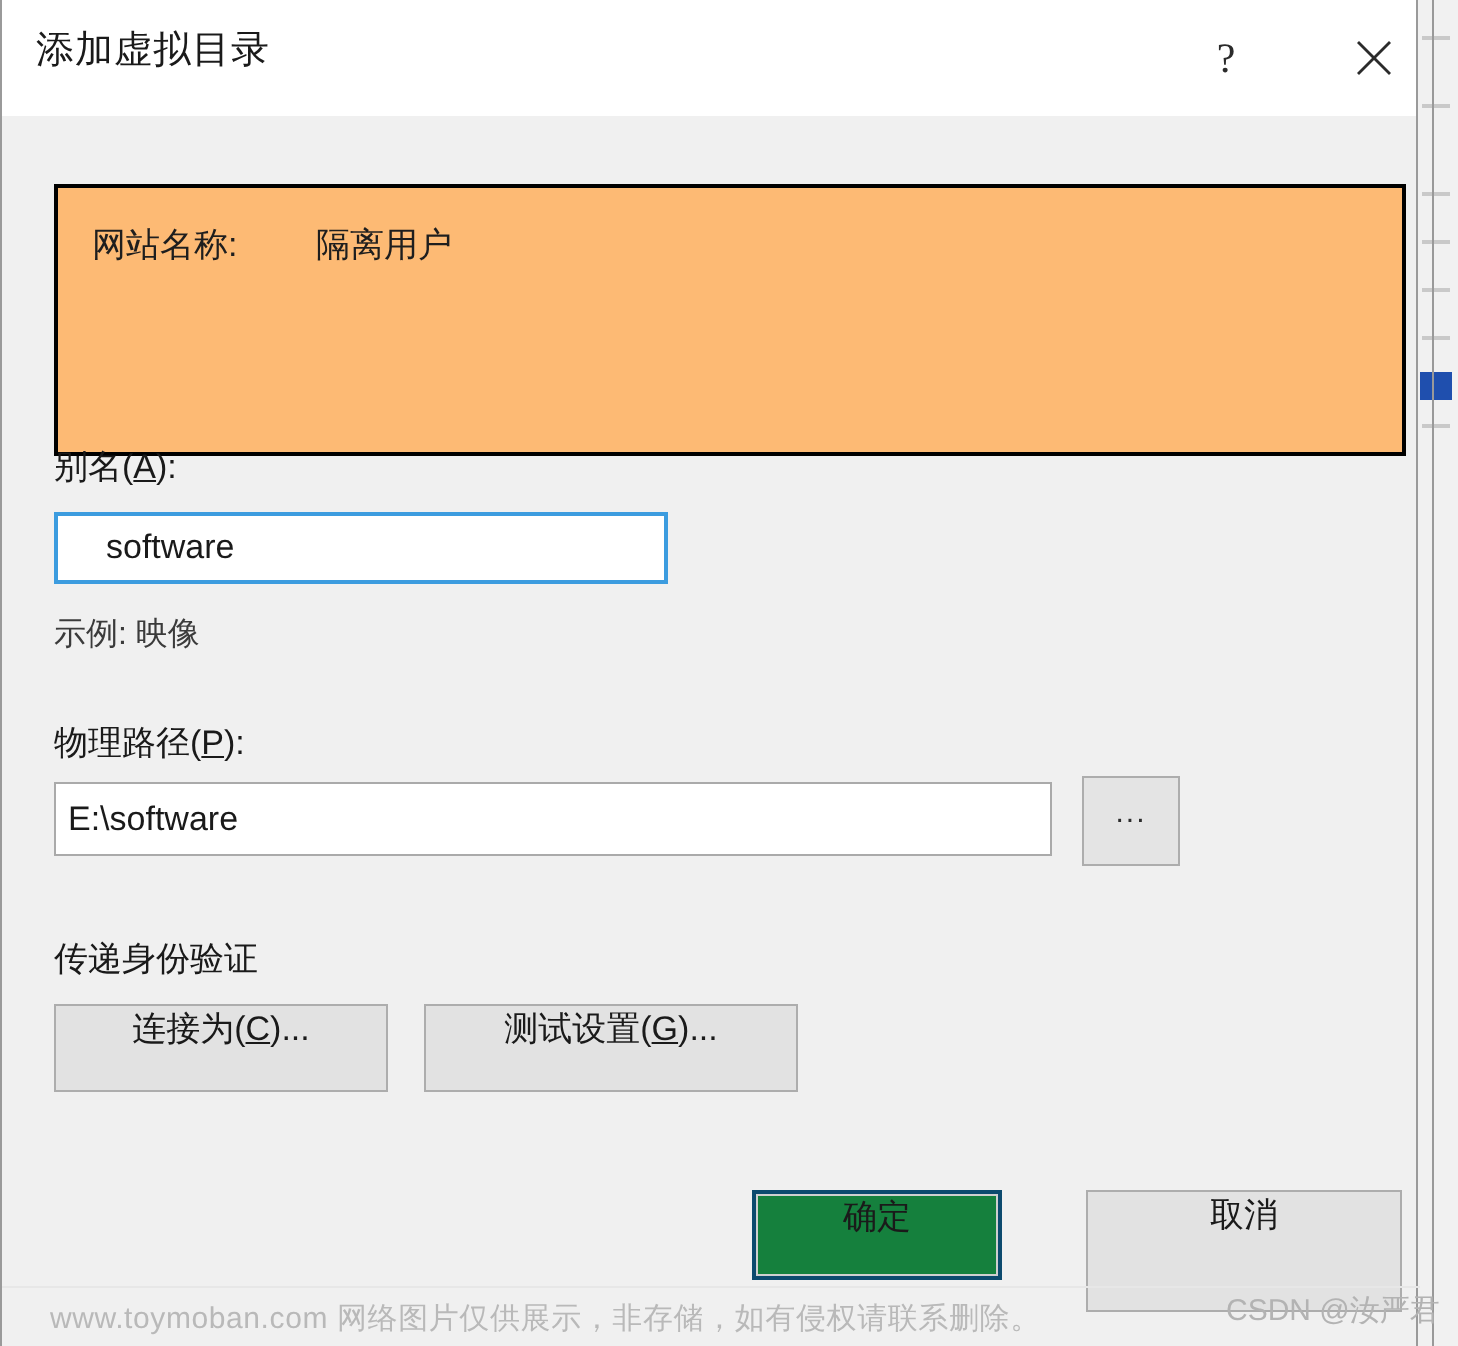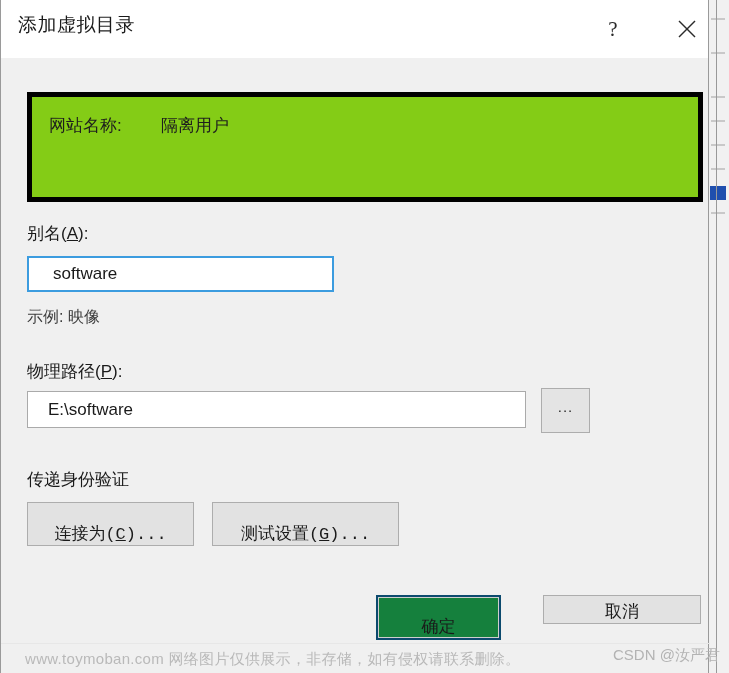--- a/index.html
+++ b/index.html
@@ -103,23 +103,23 @@
     width: 100%;
     height: 615px;
     background: #f0f0f0;
   }
 
   #info-panel {
     position: absolute;
     left: 26px;
     top: 34px;
     width: 676px;
-    height: 110px;
-    background: #84cc16;
-    border: 5px solid #000000;
+    height: 136px;
+    background: #fdba74;
+    border: 2px solid #000000;
     box-sizing: border-box;
   }
   .info-row {
     position: absolute;
     left: 17px;
     display: flex;
     white-space: nowrap;
   }
   #info-row-site { top: 17px; }
   #info-row-path { top: 51px; }
@@ -174,21 +174,21 @@
     top: 333px;
     width: 499px;
     height: 37px;
     box-sizing: border-box;
     background: #ffffff;
     border: 1px solid #aaaaaa;
     outline: none;
     font-family: "Liberation Sans", "DejaVu Sans", sans-serif;
     font-size: 17px;
     color: #1a1a1a;
-    padding: 0 20px;
+    padding: 0 6px;
     border-radius: 0;
   }
   #browse-button {
     position: absolute;
     left: 540px;
     top: 330px;
     width: 49px;
     height: 45px;
     background: #e4e4e4;
     border: 1px solid #adadad;
@@ -211,23 +211,23 @@
     color: #1a1a1a;
     white-space: nowrap;
   }
 
   .dlg-button {
     position: absolute;
     background: #e2e2e2;
     border: 1px solid #adadad;
     box-sizing: border-box;
     display: flex;
-    align-items: flex-end;
+    align-items: flex-start;
     justify-content: center;
-    font-family: Liberation Mono, monospace;
+    font-family: Liberation Sans, sans-serif;
     font-size: 17px;
     color: #1a1a1a;
     white-space: nowrap;
   }
   #connect-as-button {
     left: 26px;
     top: 444px;
     width: 167px;
     height: 44px;
   }
@@ -243,21 +243,21 @@
     width: 125px;
     height: 45px;
     border: 2px solid #0c4a6e;
     background: #15803d;
     box-shadow: inset 0 0 0 1px #cfcfcf;
   }
   #cancel-button {
     left: 542px;
     top: 537px;
     width: 158px;
-    height: 29px;
+    height: 61px;
   }
 
   
   #watermark-left {
     position: absolute;
     left: 24px;
     top: 650px;
     font-size: 15px;
     color: #b9b9b9;
     white-space: nowrap;

